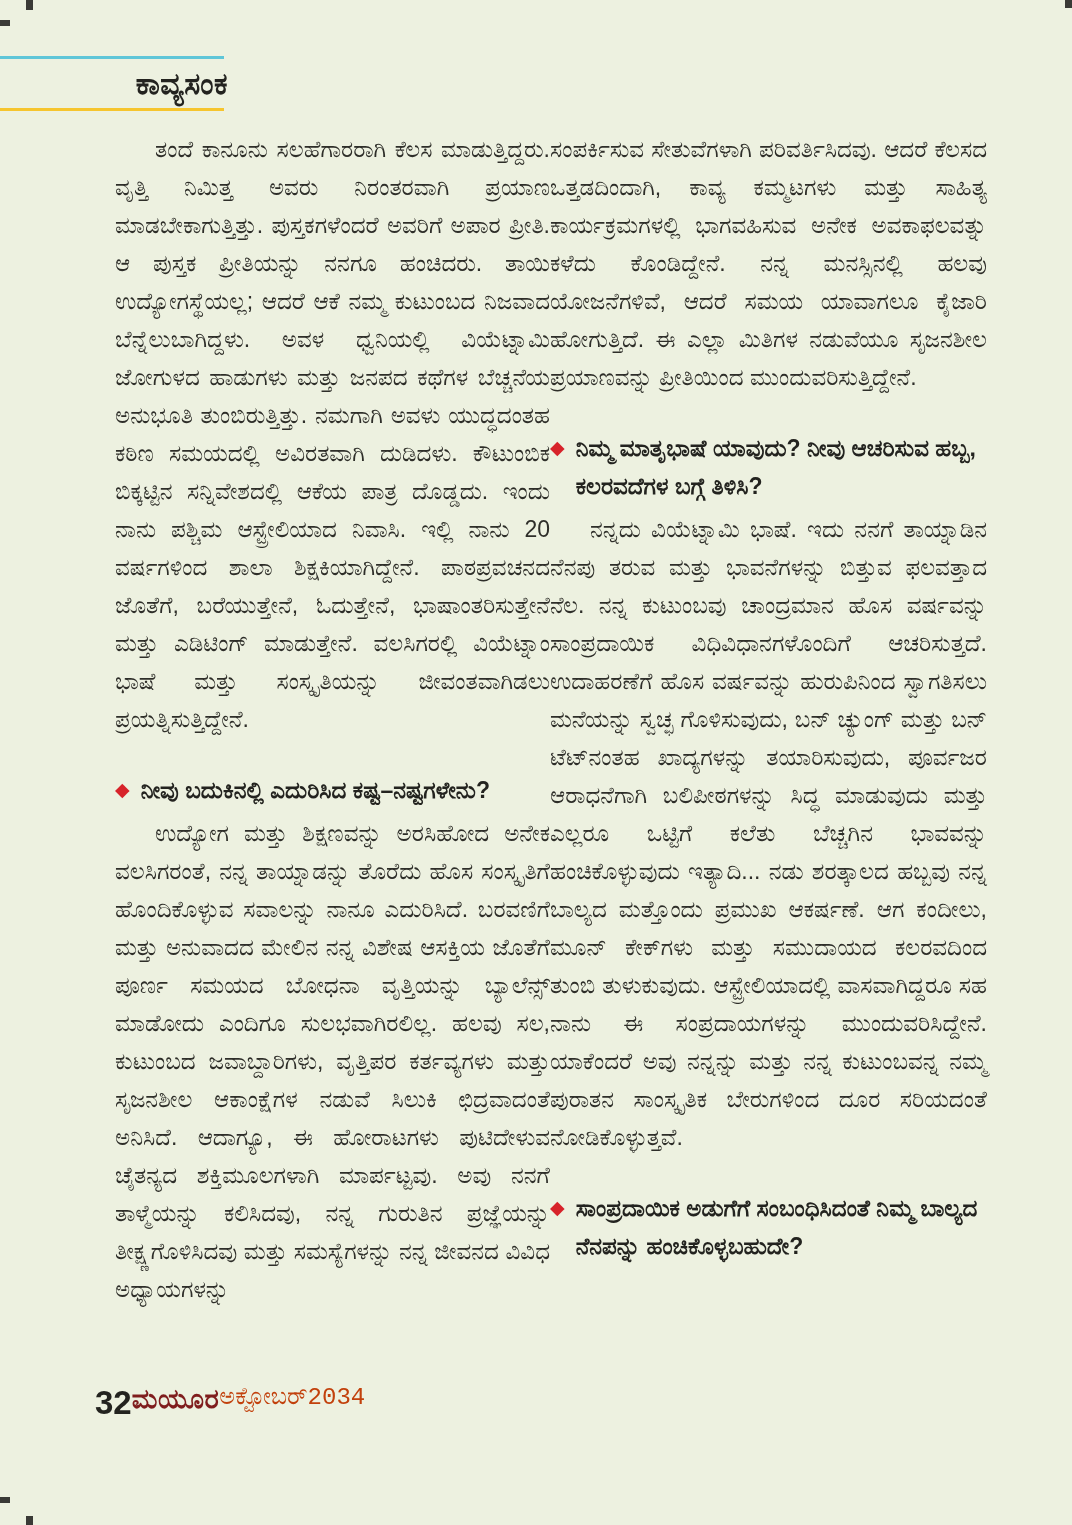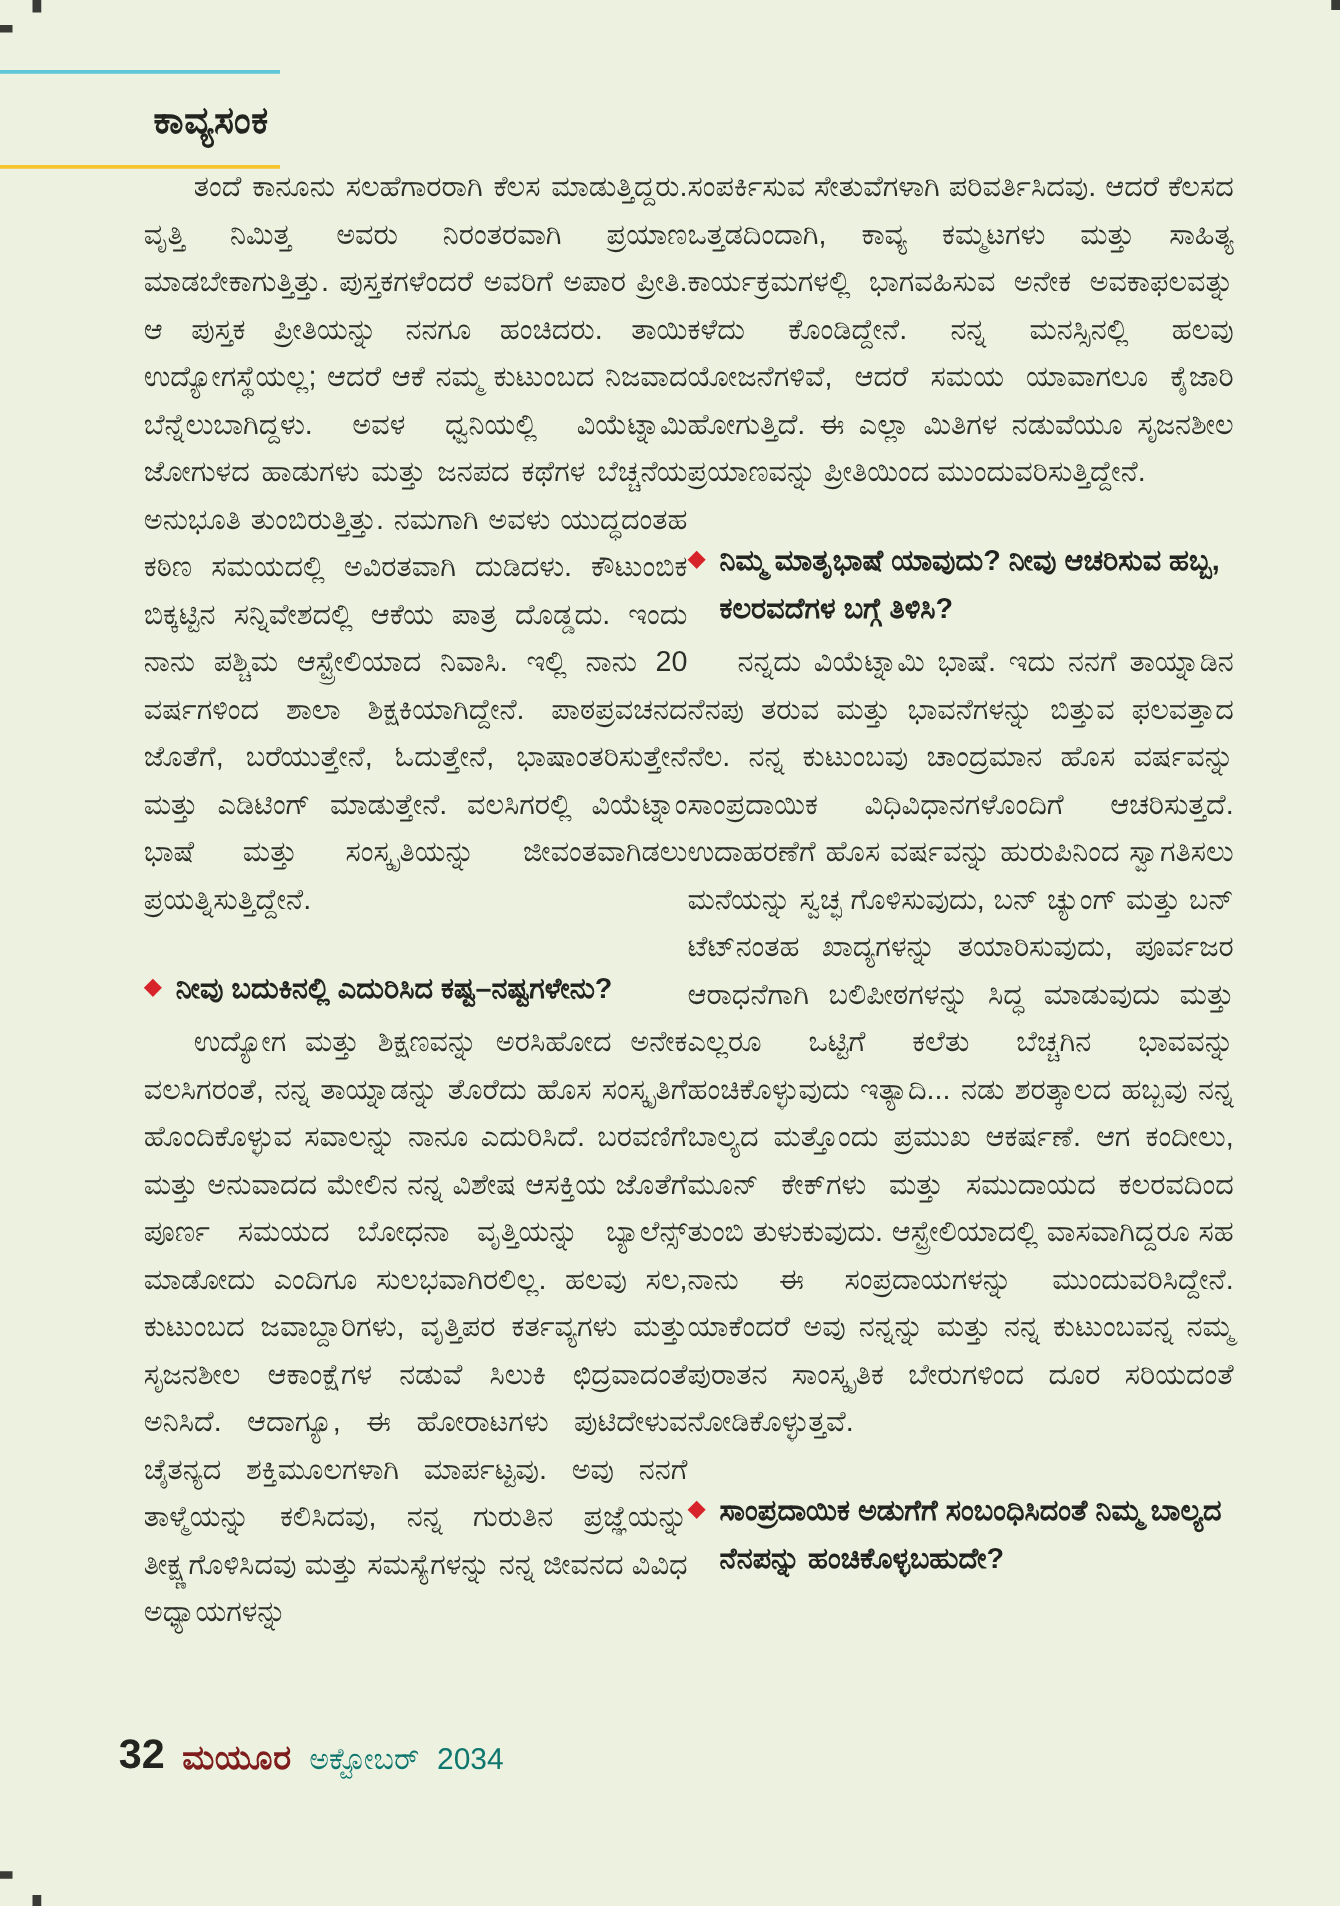--- a/index.html
+++ b/index.html
@@ -22,21 +22,21 @@
   .crop.tr-tick       { left: 1065px; top: 0;      width: 7px;  height: 8px; }
   .crop.left-dash-bot { left: 0;     top: 1497px;  width: 10px; height: 6px; }
   .crop.bottom-tick   { left: 26px;  top: 1516px;  width: 7px;  height: 9px; }
 
   
   .masthead { position: absolute; left: 0; top: 56px; width: 230px; }
   .rule { height: 3px; width: 224px; }
   .rule-cyan { background: #5fc6d8; }
   .rule-yellow { background: #f6c52e; margin-top: 2px; }
   .column-title {
-    margin: 13px;
+    margin: 0;
     padding: 8px 2px 6px 0;
     font-size: 30px;
     font-weight: bold;
     letter-spacing: 0.5px;
     color: #23231f;
     text-align: right;
     line-height: 1.1;
   }
 
   
@@ -69,38 +69,38 @@
     line-height: 38px;
   }
   .q-text { flex: 1 1 auto; }
 
   
   .footer {
     position: absolute;
     left: 95px;
     top: 1384px;
     display: flex;
-    align-items: flex-end;
-    gap: 14px;
+    align-items: flex-start;
     white-space: nowrap;
   }
   .page-num {
     font-size: 33px;
     font-weight: bold;
     color: #23231f;
   }
   .magazine-logo {
     font-size: 27px;
     font-weight: bold;
     color: #7f1d1d;
     letter-spacing: 0.5px;
   }
   .issue-month, .issue-year {
     font-size: 24px;
-    color: #0f766e;
+    color: #c2410c;
+    font-family: Liberation Mono, monospace;
   }
 </style>
 </head>
 <body>
 
 <div class="page">
 
   <div class="crop top-tick"></div>
   <div class="crop left-dash-top"></div>
   <div class="crop tr-tick"></div>

